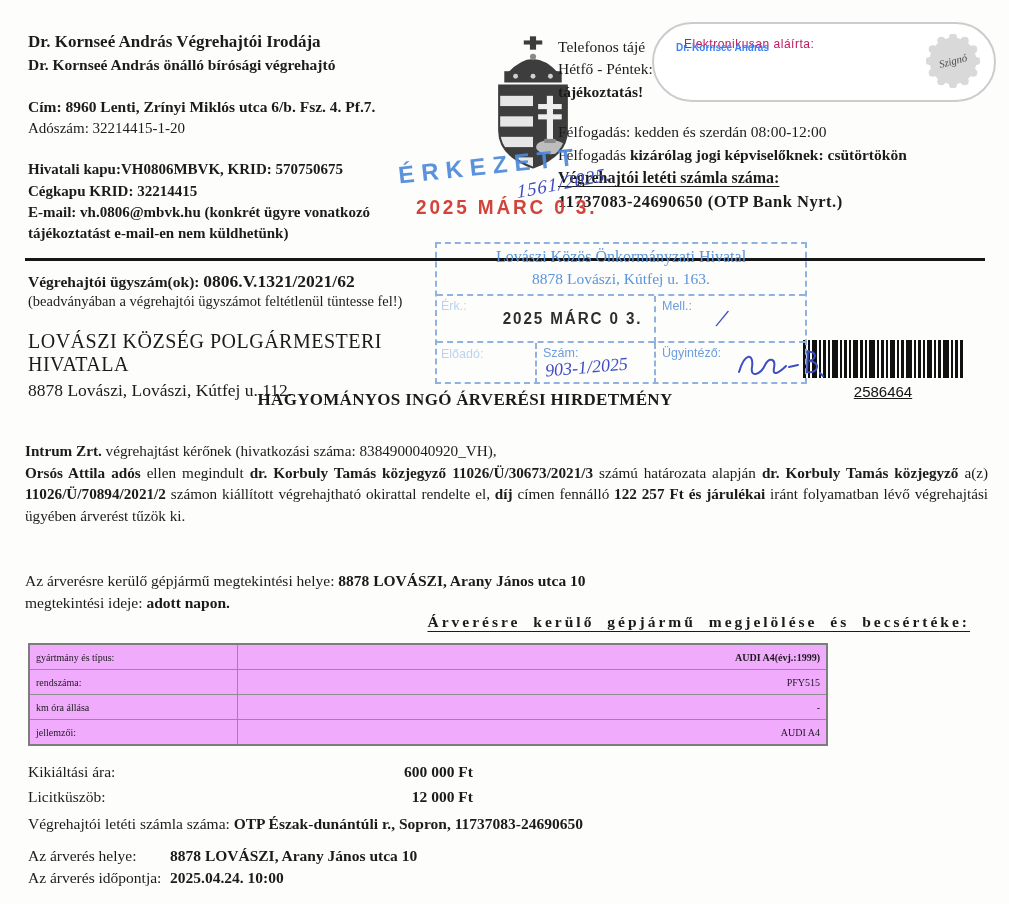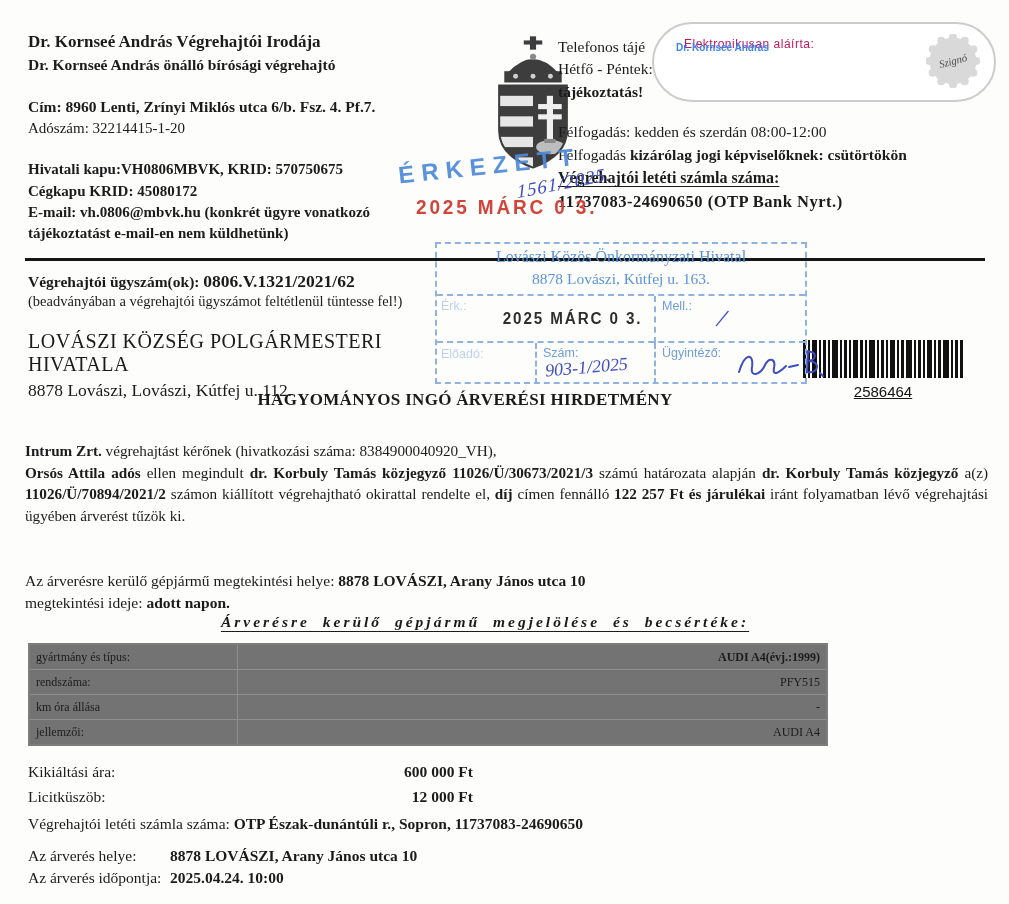--- a/index.html
+++ b/index.html
@@ -68,25 +68,25 @@
   .barcode-wrap{left:800px;top:340px;width:166px;text-align:center;z-index:2;text-decoration:underline;}
   .barcode-num{font-family:"Liberation Sans",sans-serif;font-size:15px;color:#111;margin-top:1px;}
 
   .ugyintezo-sig{left:735px;top:340px;z-index:5;}
 
   
   .doc-title{left:0;top:390px;width:930px;text-align:center;font-size:17px;font-weight:bold;letter-spacing:.3px;}
   .main-para{left:25px;top:440px;width:963px;font-size:15.2px;line-height:1.43;text-align:justify;}
 
   .viewing{left:25px;top:570px;font-size:15.5px;line-height:1.45;}
-  .tbl-head{left:0;top:613px;width:970px;text-align:center;font-size:15.5px;font-weight:bold;
-            letter-spacing:3px;word-spacing:6px;text-decoration:underline;text-underline-offset:4px;font-style:italic;}
+  .tbl-head{left:0;top:613px;width:970px;text-align:right;font-size:15.5px;font-weight:bold;
+            letter-spacing:3px;word-spacing:6px;text-decoration:underline;text-underline-offset:4px;}
 
   table.veh{position:absolute;left:28px;top:643px;width:800px;border-collapse:collapse;
-            font-size:12px;background:#737373;}
+            font-size:10px;background:#f0abfc;}
   table.veh td{border:1px solid #8f8f8f;height:24px;padding:0 6px;}
   table.veh{border:2px solid #7d7d7d;}
   td.vlabel{width:195px;}
   td.vval{text-align:right;}
 
   .price-block{left:28px;top:760px;font-size:15.5px;line-height:1.6;}
   .price-row{display:flex;}
   .price-label{width:285px;}
   .price-value{width:160px;text-align:right;font-weight:bold;}
   .deposit-line{margin-top:2px;}
@@ -100,21 +100,21 @@
 <body>
 
 <div class="page">
 
   <div class="abs hdr-left">
     <div class="hdr-title">Dr. Kornseé András Végrehajtói Irodája</div>
     <div class="hdr-sub">Dr. Kornseé András önálló bírósági  végrehajtó</div>
     <div class="hdr-addr">Cím: 8960 Lenti, Zrínyi Miklós utca 6/b. Fsz. 4. Pf.7.</div>
     <div class="hdr-tax">Adószám: 32214415-1-20</div>
     <div class="b">Hivatali kapu:VH0806MBVK, KRID: 570750675</div>
-    <div class="b">Cégkapu KRID: 45080172</div>
+    <div class="b">Cégkapu KRID: 32214415</div>
     <div class="b">E-mail:  vh.0806@mbvk.hu (konkrét ügyre vonatkozó</div>
     <div class="b">tájékoztatást e-mail-en nem küldhetünk)</div>
   </div>
 
   <div class="abs" style="left:493px;top:36px;">
     <svg width="80" height="134" viewBox="0 0 78 130">
       <g fill="#3d3d3d">
         <rect x="36" y="0" width="6" height="13"></rect>
         <rect x="30" y="4" width="18" height="4"></rect>
         <path d="M14,36 Q39,8 64,36 L64,44 L14,44 Z"></path>

